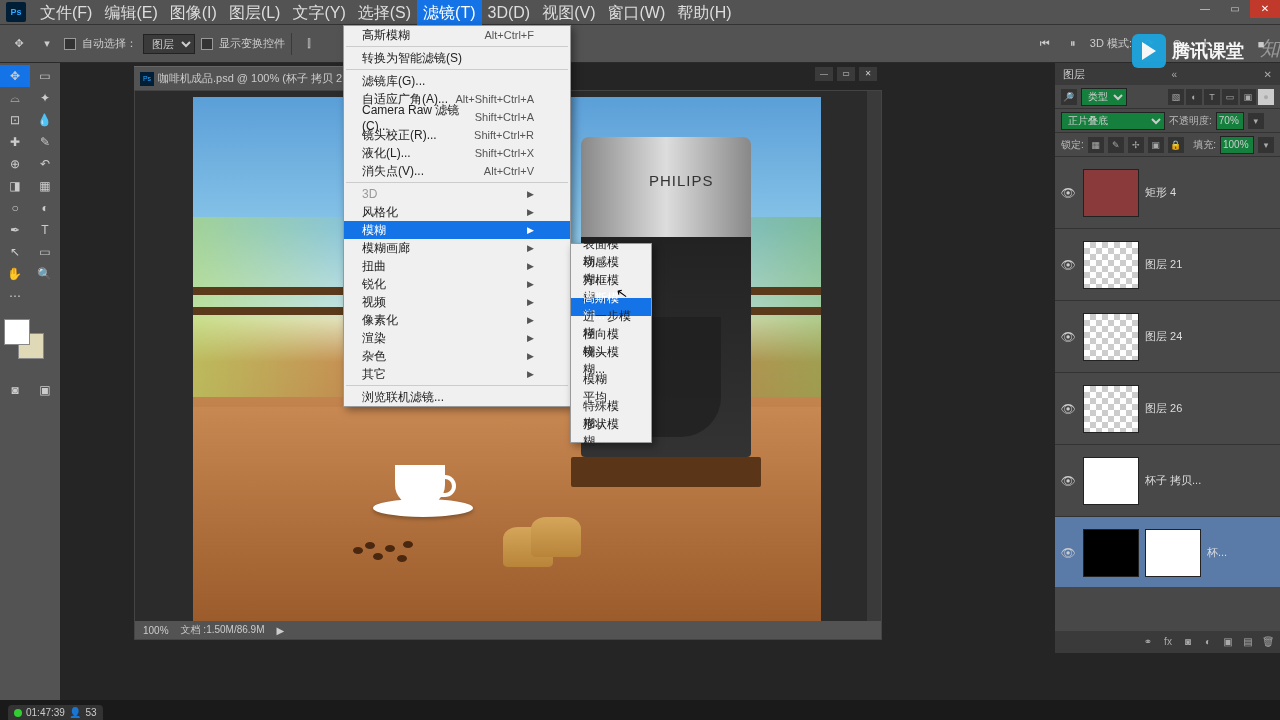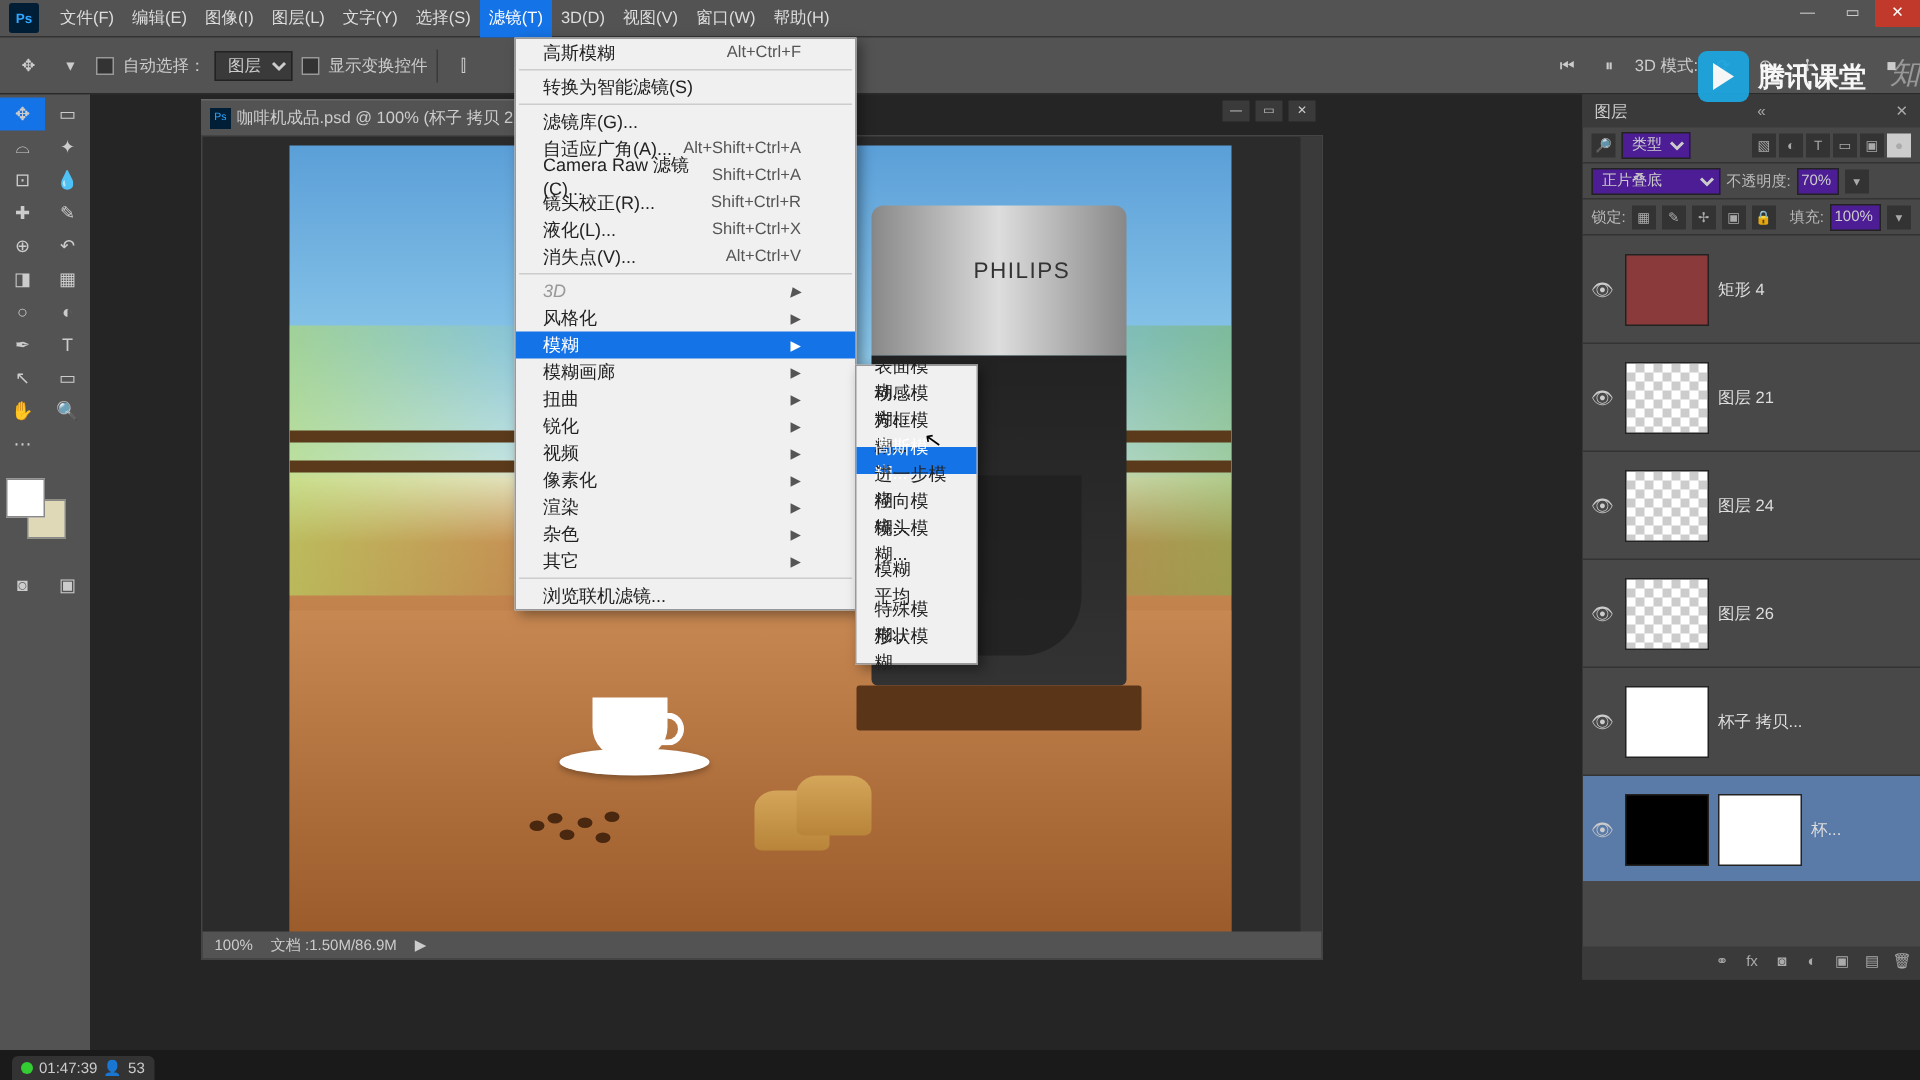--- a/index.html
+++ b/index.html
@@ -1,19 +1,19 @@
 <!DOCTYPE html>
 <html><head>
 <meta charset="utf-8">
 <style>
 * { margin:0; padding:0; box-sizing:border-box; font-family:"Microsoft YaHei",Arial,sans-serif; }
 body { background:#1a1a1a; width:1280px; height:720px; overflow:hidden; position:relative; }
 .menubar { background:#535353; height:25px; display:flex; align-items:center; padding-left:6px; border-bottom:1px solid #333; }
 .ps-icon { width:20px; height:20px; background:#001e36; color:#31a8ff; font-size:9px; font-weight:bold; display:flex; align-items:center; justify-content:center; border-radius:2px; margin-right:8px; }
-.menu-item { color:#ddd; font-size:11px; padding:0 6px; height:25px; line-height:25px; cursor:pointer; }
+.menu-item { color:#ddd; font-size:16px; padding:0 6px; height:25px; line-height:25px; cursor:pointer; }
 .menu-item.open { background:#1473e6; color:#fff; }
 .win-controls { position:absolute; right:0; top:0; display:flex; }
 .win-btn { width:30px; height:18px; background:#535353; color:#ccc; font-size:10px; text-align:center; line-height:18px; cursor:pointer; }
 .win-btn.close { background:#c0392b; color:#fff; }
 .options-bar { background:#535353; height:38px; display:flex; align-items:center; padding:0 8px; border-bottom:1px solid #2a2a2a; gap:6px; }
 .opt-icon { width:22px; height:22px; color:#ccc; display:flex; align-items:center; justify-content:center; font-size:11px; }
 .opt-checkbox { width:12px; height:12px; border:1px solid #999; background:#333; }
 .opt-label { color:#ccc; font-size:11px; }
 .opt-select { background:#3a3a3a; color:#ccc; border:1px solid #222; font-size:11px; padding:1px 4px; height:20px; }
 .opt-divider { width:1px; height:22px; background:#3a3a3a; }
@@ -56,33 +56,33 @@
 .scrollbar-v { position:absolute; right:0; top:0; width:14px; height:532px; background:#3a3a3a; }
 
 
 .menu-drop { position:absolute; left:343px; top:25px; width:228px; background:#f0f0f0; border:1px solid #999; box-shadow:3px 3px 8px rgba(0,0,0,0.4); z-index:100; }
 .m-row { display:flex; align-items:center; height:18px; padding:0 36px 0 18px; font-size:12px; color:#222; cursor:pointer; }
 .m-row.hov { background:#1473e6; color:#fff; }
 .m-row .sc { margin-left:auto; color:#555; font-size:11px; }
 .m-row .arr { margin-left:auto; color:#555; font-size:9px; }
 .m-row.hov .arr { color:#fff; }
 .m-sep { height:1px; background:#ccc; margin:2px 2px; }
-.m-row.dis { color:#999;font-style:italic; }
+.m-row.dis { color:#999; }
 
 .submenu { position:absolute; left:570px; top:243px; width:82px; background:#f0f0f0; border:1px solid #999; box-shadow:3px 3px 8px rgba(0,0,0,0.4); z-index:101; }
 .sm-row { height:18px; padding:0 12px; font-size:12px; color:#222; display:flex; align-items:center; cursor:pointer; }
 .sm-row.hov { background:#1473e6; color:#fff; }
 
 
 .panels { position:absolute; right:0; top:63px; width:225px; height:590px; background:#484848; }
 .pnl-header { background:#3a3a3a; height:22px; display:flex; align-items:center; padding:0 8px; }
 .pnl-tab { color:#ccc; font-size:11px; }
 .pnl-close { margin-left:auto; color:#aaa; font-size:10px; cursor:pointer; }
 .pnl-row { height:24px; display:flex; align-items:center; padding:0 6px; gap:4px; border-bottom:1px solid #333; }
-.pnl-row select, .pnl-row input { background:#4c1d95; color:#ccc; border:1px solid #222; font-size:10px; height:18px; padding:0 2px; }
+.pnl-row select, .pnl-row input { background:#15803d; color:#ccc; border:1px solid #222; font-size:10px; height:18px; padding:0 2px; }
 .pnl-row .lbl { color:#bbb; font-size:10px; }
 .pnl-btns { display:flex; gap:2px; margin-left:auto; }
 .pnl-ico { width:16px; height:16px; background:#333; color:#aaa; font-size:9px; text-align:center; line-height:16px; cursor:pointer; }
 .layer-list { overflow-y:auto; height:430px; }
 .layer { display:flex; align-items:center; height:72px; padding:2px 4px; border-bottom:1px solid #333; background:#484848; }
 .layer.sel { background:#5a7aa8; }
 .layer-eye { width:18px; color:#ccc; font-size:12px; text-align:center; cursor:pointer; }
 .layer-thumb { width:56px; height:48px; background:#fff; margin:0 6px; border:1px solid #222; display:flex; align-items:center; justify-content:center; font-size:8px; color:#888; background-image:repeating-conic-gradient(#ccc 0 25%,#fff 0 50%); background-size:12px 12px; }
 .layer-mask { width:56px; height:48px; background:#fff; margin-right:6px; border:1px solid #222; }
 .layer-name { color:#ddd; font-size:11px; }
@@ -363,21 +363,21 @@
     <div class="pnl-btns">
       <div class="pnl-ico">▧</div>
       <div class="pnl-ico">◐</div>
       <div class="pnl-ico">T</div>
       <div class="pnl-ico">▭</div>
       <div class="pnl-ico">▣</div>
       <div class="pnl-ico" style="background:#ccc;">●</div>
     </div>
   </div>
   <div class="pnl-row">
-    <select style="width:86px;"><option>正片叠底</option></select>
+    <select style="width:104px;"><option>正片叠底</option></select>
     <span class="lbl">不透明度:</span>
     <input style="width: 28px;" value="70%">
     <span class="pnl-ico">▾</span>
   </div>
   <div class="pnl-row">
     <span class="lbl">锁定:</span>
     <div class="pnl-ico">▦</div>
     <div class="pnl-ico">✎</div>
     <div class="pnl-ico">✢</div>
     <div class="pnl-ico">▣</div>

